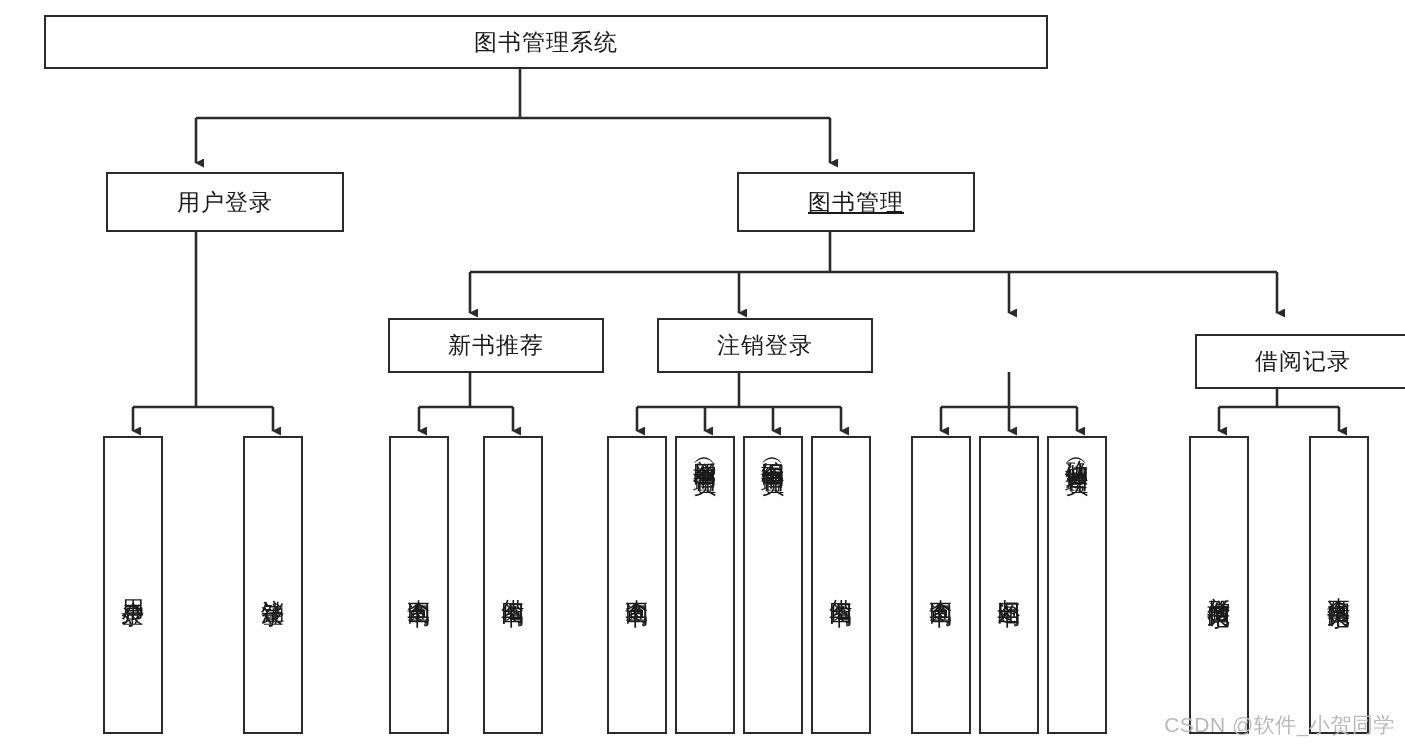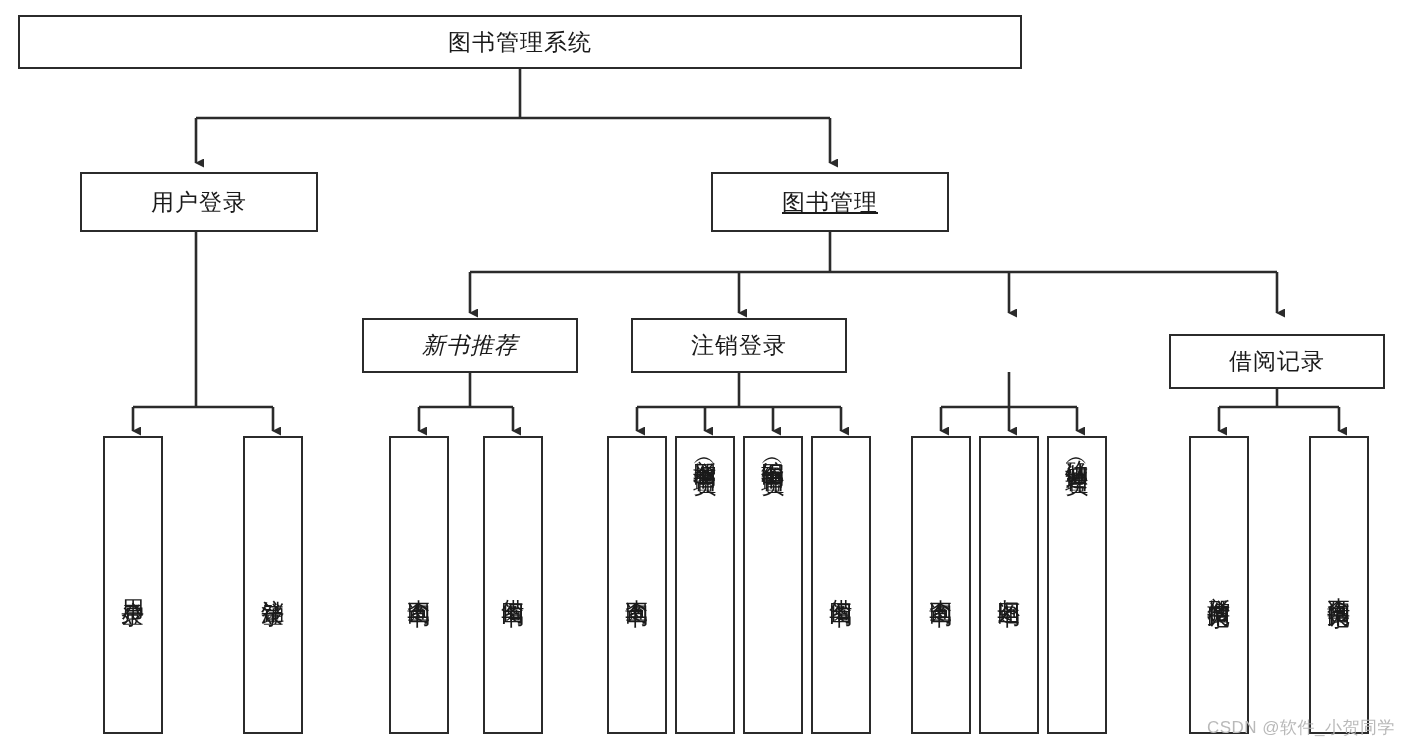--- a/index.html
+++ b/index.html
@@ -31,20 +31,21 @@
     background: #ffffff;
     border: 2px solid #2b2b2b;
     display: flex;
     align-items: center;
     justify-content: center;
     color: #1a1a1a;
   }
   .node.horiz {
     font-size: 23px;
     letter-spacing: 1px;
+    margin-left: 26px;
   }
   .node.vert {
     font-size: 23px;
     padding-top: 4px;
     padding-bottom: 4px;
     align-items: flex-start;
     justify-content: center;
   }
   .node.vert .vtext {
     writing-mode: vertical-rl;
@@ -57,21 +58,21 @@
   .node.vert.centered {
     align-items: center;
   }
   .root {
     font-size: 25px;
   }
   .watermark {
     position: absolute;
     right: 10px;
     bottom: 8px;
-    font-size: 17px;
+    font-size: 21px;
     color: #b9b9b9;
     letter-spacing: 0.5px;
     user-select: none;
     white-space: nowrap;
   }
 </style>
 </head>
 <body>
 
 <div id="canvas">
@@ -132,21 +133,21 @@
   </div>
 
   <div class="node horiz" style="left:80px; top:172px; width:238px; height:60px;">
     <span>用户登录</span>
   </div>
 
   <div class="node horiz" style="left:711px; top:172px; width:238px; height:60px;text-decoration:underline;">
     <span>图书管理</span>
   </div>
 
-  <div class="node horiz" style="left:362px; top:318px; width:216px; height:55px;font-style:italic;">
+  <div class="node horiz" style="left:362px; top:318px; width:216px; height:55px;">
     <span>新书推荐</span>
   </div>
 
   <div class="node horiz" style="left:631px; top:318px; width:216px; height:55px;">
     <span>注销登录</span>
   </div>
 
 
   <div class="node horiz" style="left:1169px; top:334px; width:216px; height:55px;">
     <span>借阅记录</span>

